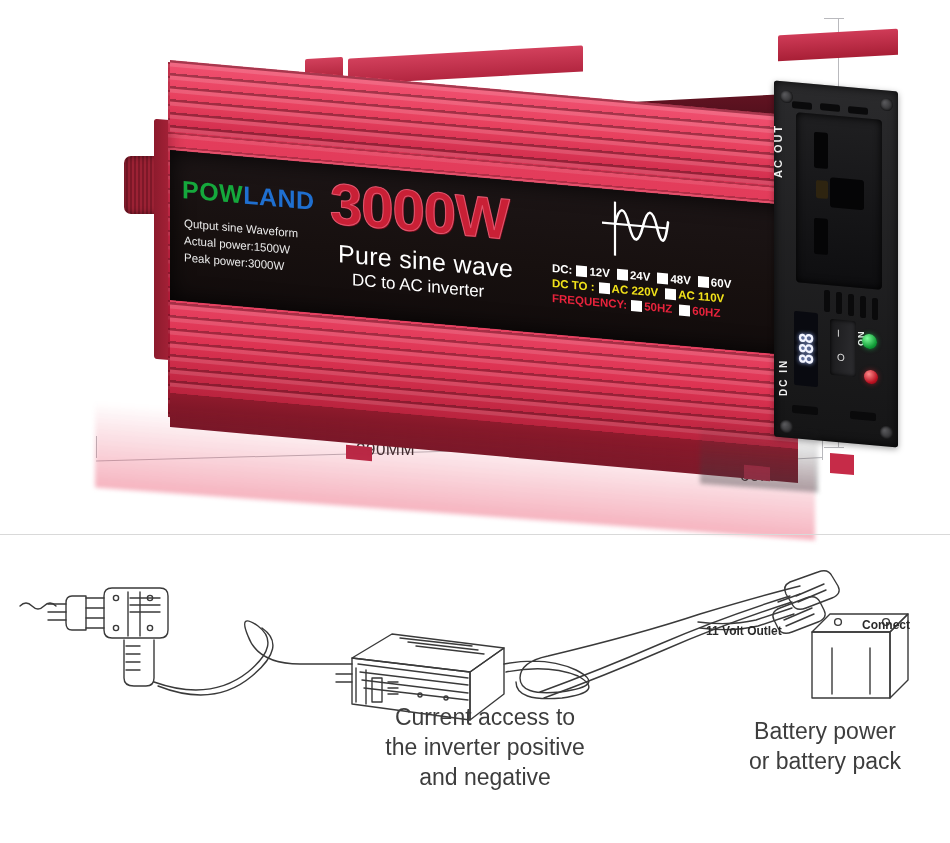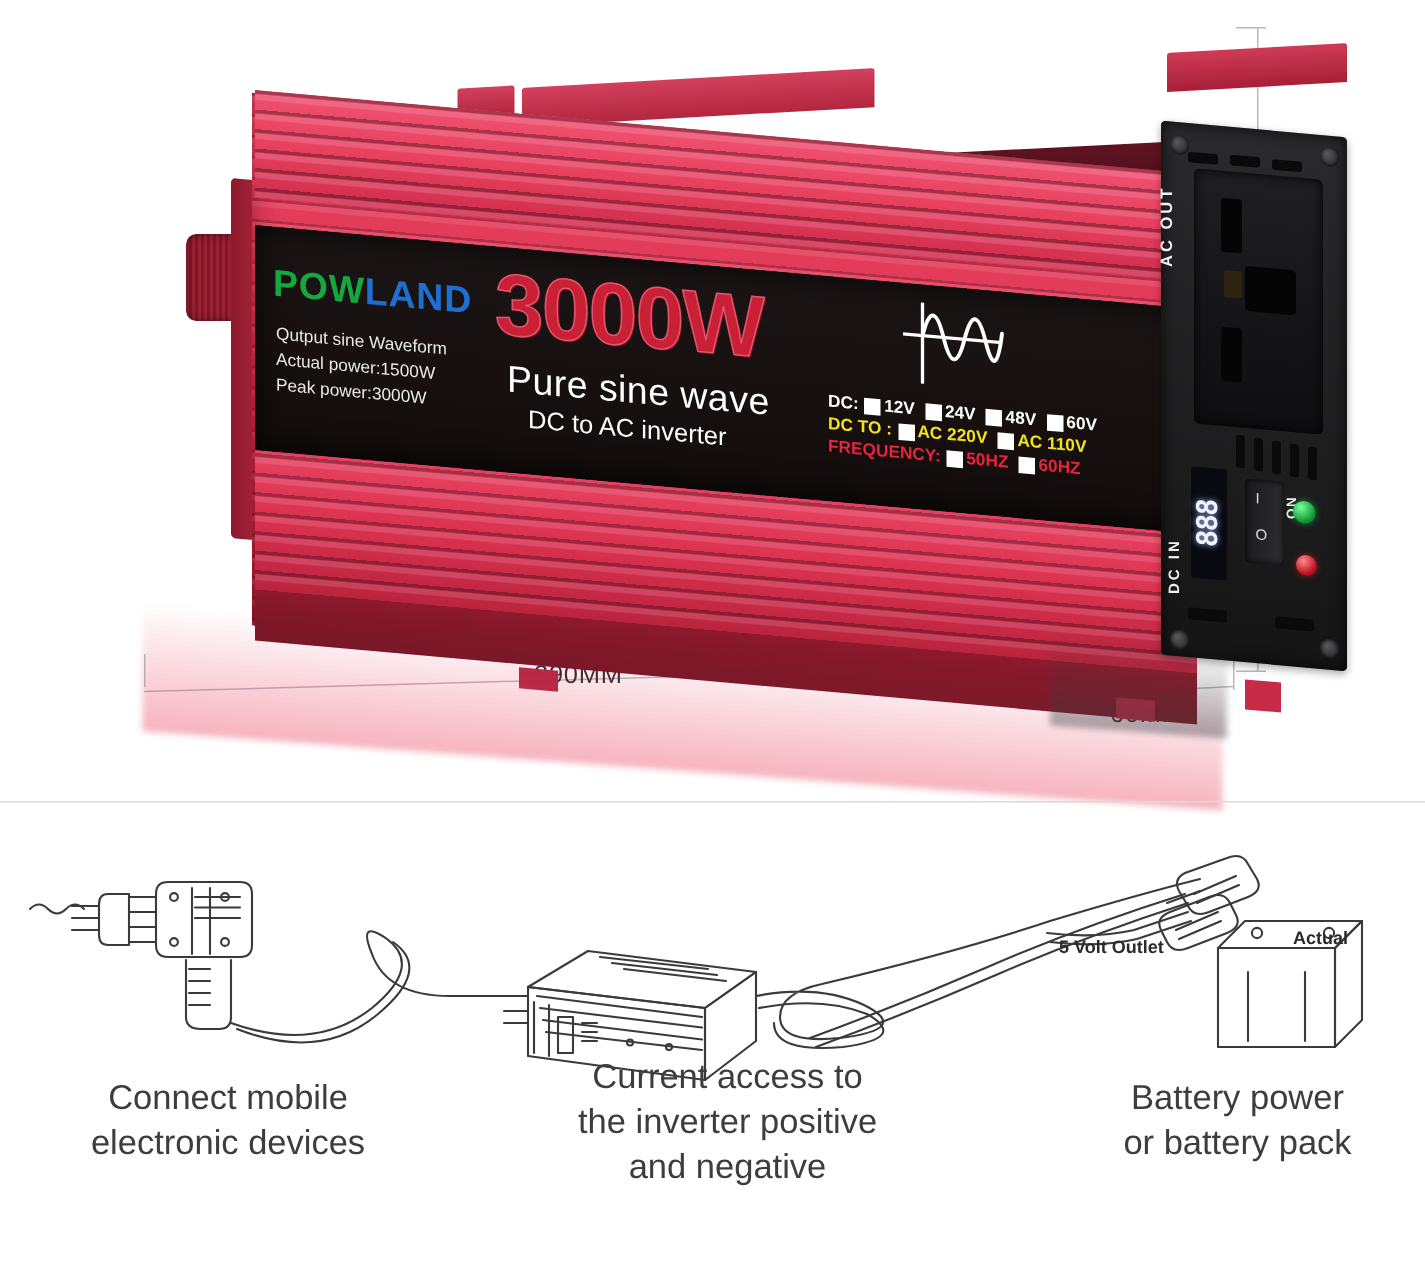--- a/index.html
+++ b/index.html
@@ -393,25 +393,23 @@
           <path d="M812 80 L812 146 L890 146 L890 80 Z"></path>
           <path d="M812 80 L830 62 L908 62 L890 80 Z"></path>
           <path d="M890 80 L908 62 L908 128 L890 146 Z"></path>
           <path d="M832 96 L832 142 M870 96 L870 142"></path>
           <circle cx="838" cy="70" r="3.4"></circle>
           <circle cx="886" cy="70" r="3.4"></circle>
         </g>
       </g>
     </svg>
 
-    <div class="diag-label" id="label-12v" style="position:absolute;left:706px;top:90px;">5 Volt Outlet</div>
-    <div class="diag-label" id="label-battery" style="position:absolute;left:862px;top:84px;">Actual</div>
-
-    <div class="caption" id="caption-1" style="white-space:pre-line;">Connect mobile
-electronic devices</div>
+    <div class="diag-label" id="label-12v" style="position:absolute;left:706px;top:90px;">11 Volt Outlet</div>
+    <div class="diag-label" id="label-battery" style="position:absolute;left:862px;top:84px;">Connect</div>
+
     <div class="caption" id="caption-3" style="white-space:pre-line;">Battery power
 or battery pack</div>
     <div class="caption" id="caption-2" style="white-space:pre-line;">Current access to
 the inverter positive
 and negative</div>
   </div>
 
 </div>
 
 </body></html>

